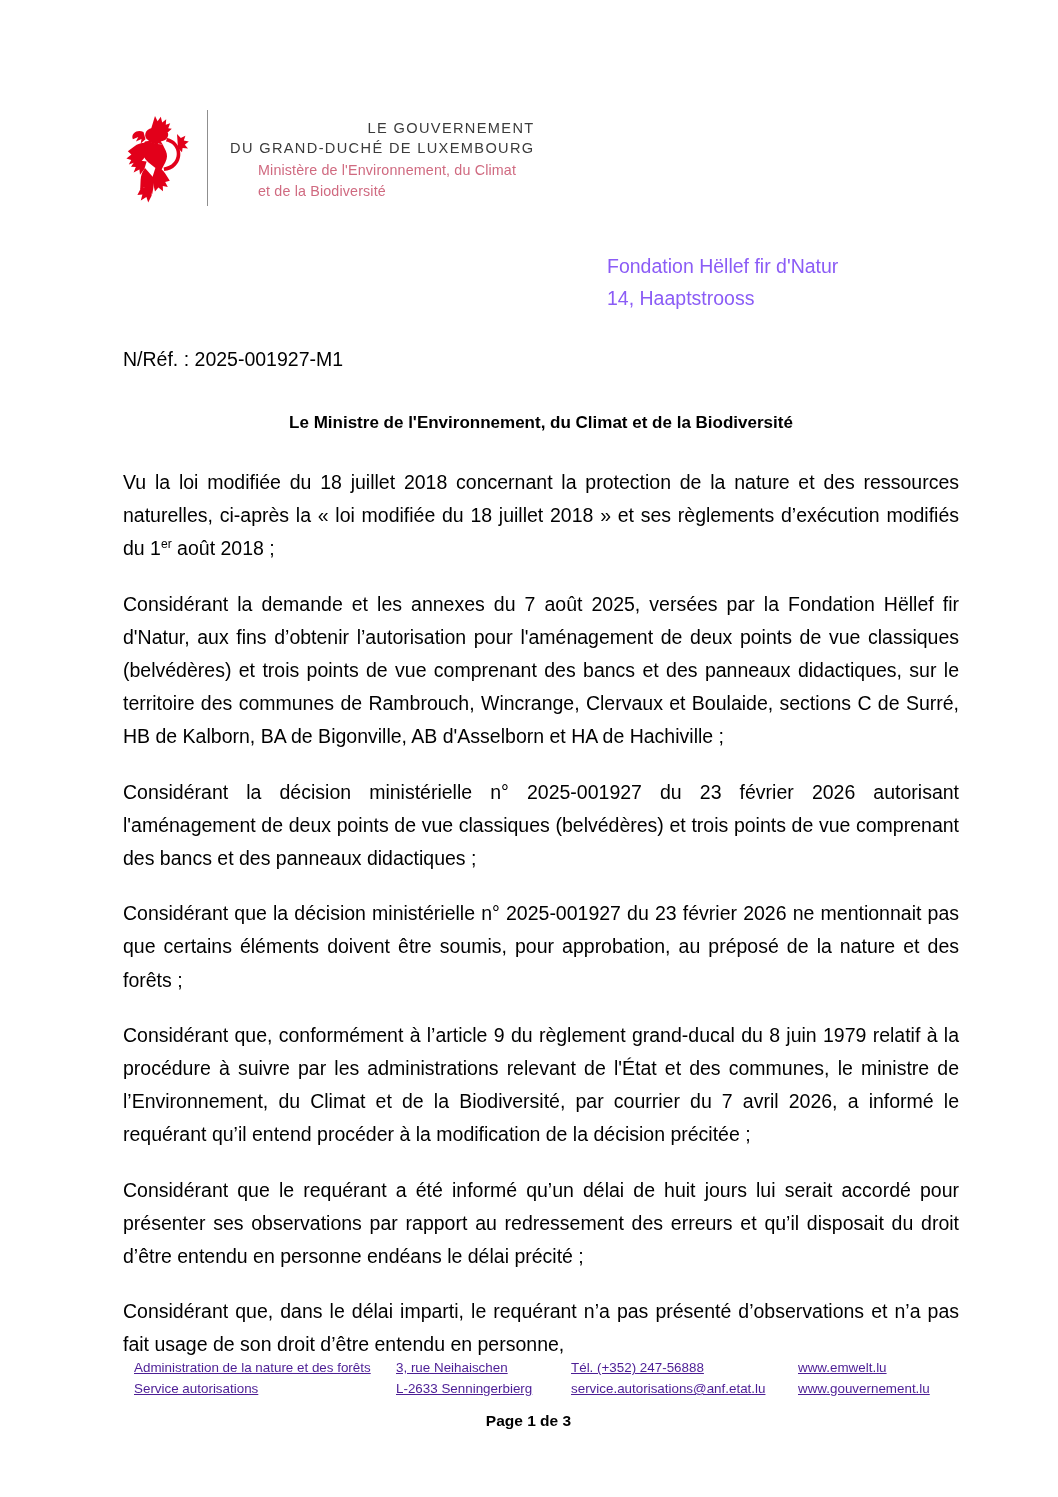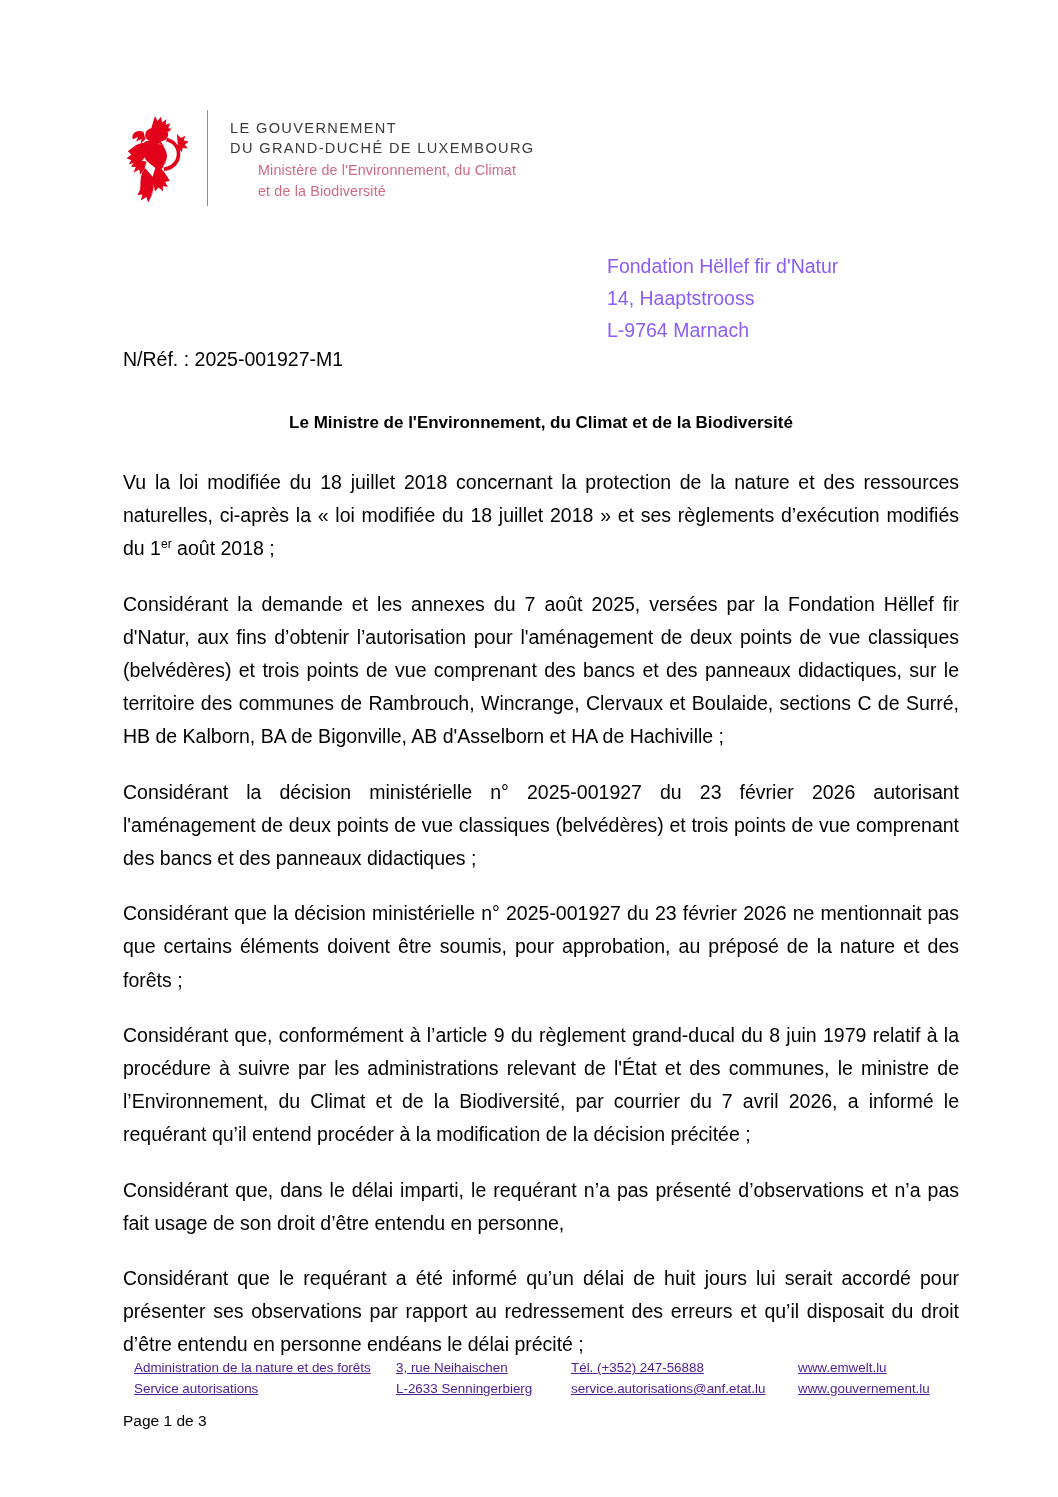--- a/index.html
+++ b/index.html
@@ -43,20 +43,21 @@
   }
   .lh-text {
     padding-top: 10px;
   }
   .lh-gov {
     font-size: 14.6px;
     letter-spacing: 1.35px;
     color: #3b3b3b;
     line-height: 20px;
     white-space: nowrap;
+    text-align: right;
   }
   .lh-min {
     font-size: 14.3px;
     color: #d06a80;
     line-height: 21px;
     white-space: nowrap;
     letter-spacing: 0.15px;
     margin-left: 28px;
   }
   .lh-min.first { padding-top: 2px; }
@@ -131,23 +132,24 @@
   .f-col.c1 { width: 262px; }
   .f-col.c2 { width: 175px; }
   .f-col.c3 { width: 227px; }
   .f-col.c4 { width: 146px; }
 
   .page-number {
     position: absolute;
     left: 123px;
     top: 1412px;
     width: 811px;
-    text-align: left;
+    text-align: center;
     font-size: 15.5px;
     color: #000;
+    font-weight: bold;
   }
 </style>
 </head>
 <body>
 
 <div class="page">
 
   <div class="letterhead">
     <div class="crest">
       <svg viewBox="0 0 66 100" width="66" height="100" aria-hidden="true">
@@ -182,38 +184,37 @@
       <div class="lh-gov">LE GOUVERNEMENT</div>
       <div class="lh-gov">DU GRAND-DUCHÉ DE LUXEMBOURG</div>
       <div class="lh-min first">Ministère de l'Environnement, du Climat</div>
       <div class="lh-min">et de la Biodiversité</div>
     </div>
   </div>
 
   <div class="recipient">
     <div>Fondation Hëllef fir d'Natur</div>
     <div>14, Haaptstrooss</div>
-    <div>L-9764 Marnach</div>
   </div>
 
   <div class="refline">
     <span class="lbl">N/Réf. :</span>
     <span>2025-001927-M1</span>
   </div>
 
   <div class="doc-title">Le Ministre de l'Environnement, du Climat et de la Biodiversité</div>
 
   <div class="body-text">
     <p><span>Vu la loi modifiée du 18 juillet 2018 concernant la protection de la nature et des ressources naturelles, ci-après la « loi modifiée du 18 juillet 2018 » et ses règlements d’exécution modifiés du 1</span><sup>er</sup><span> août 2018 ;</span></p>
     <p>Considérant la demande et les annexes du 7 août 2025, versées par la Fondation Hëllef fir d'Natur, aux fins d’obtenir l’autorisation pour l'aménagement de deux points de vue classiques (belvédères) et trois points de vue comprenant des bancs et des panneaux didactiques, sur le territoire des communes de Rambrouch, Wincrange, Clervaux et Boulaide, sections C de Surré, HB de Kalborn, BA de Bigonville, AB d'Asselborn et HA de Hachiville ;</p>
     <p>Considérant la décision ministérielle n° 2025-001927 du 23 février 2026 autorisant l'aménagement de deux points de vue classiques (belvédères) et trois points de vue comprenant des bancs et des panneaux didactiques ;</p>
     <p>Considérant que la décision ministérielle n° 2025-001927 du 23 février 2026 ne mentionnait pas que certains éléments doivent être soumis, pour approbation, au préposé de la nature et des forêts ;</p>
     <p>Considérant que, conformément à l’article 9 du règlement grand-ducal du 8 juin 1979 relatif à la procédure à suivre par les administrations relevant de l'État et des communes, le ministre de l’Environnement, du Climat et de la Biodiversité, par courrier du 7 avril 2026, a informé le requérant qu’il entend procéder à la modification de la décision précitée ;</p>
+    <p>Considérant que le requérant a été informé qu’un délai de huit jours lui serait accordé pour présenter ses observations par rapport au redressement des erreurs et qu’il disposait du droit d’être entendu en personne endéans le délai précité ;</p>
     <p>Considérant que, dans le délai imparti, le requérant n’a pas présenté d’observations et n’a pas fait usage de son droit d’être entendu en personne,</p>
-    <p>Considérant que le requérant a été informé qu’un délai de huit jours lui serait accordé pour présenter ses observations par rapport au redressement des erreurs et qu’il disposait du droit d’être entendu en personne endéans le délai précité ;</p>
   </div>
 
   <div class="footer">
     <div class="f-col c1">
       <div>Administration de la nature et des forêts</div>
       <div>Service autorisations</div>
     </div>
     <div class="f-col c2">
       <div>3, rue Neihaischen</div>
       <div>L-2633 Senningerbierg</div>

